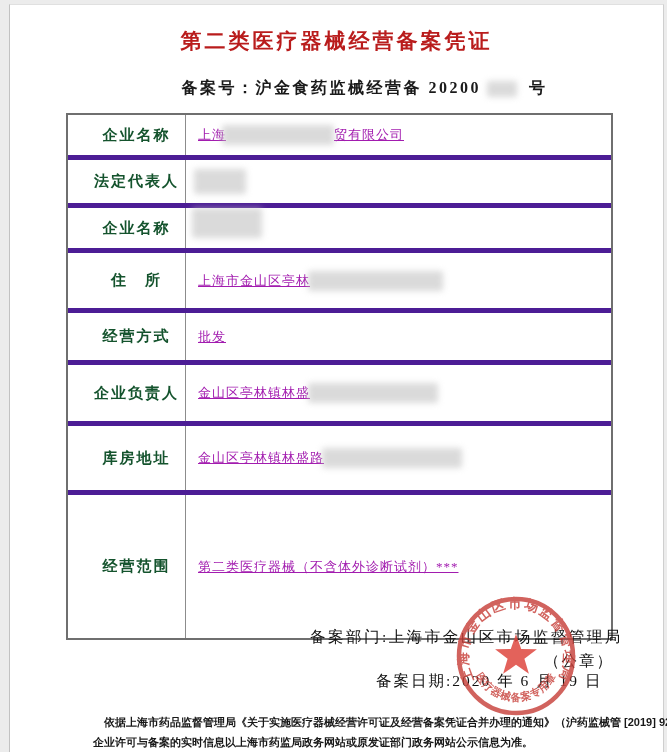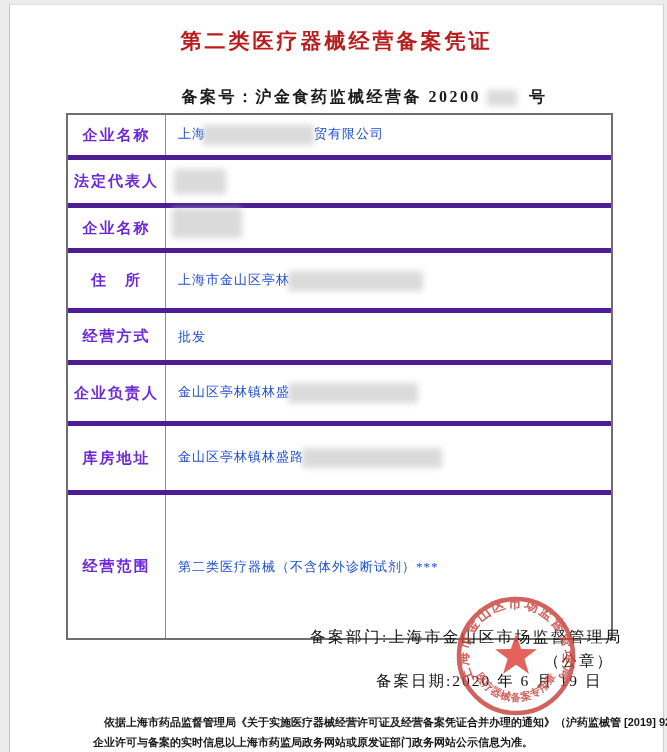--- a/index.html
+++ b/index.html
@@ -19,38 +19,39 @@
   .doc-title{
     position:absolute;top:22px;left:0;right:0;margin:0;
     text-align:center;
     font-size:21px;font-weight:bold;letter-spacing:3px;
     color:#b91c1c;
   }
   .record-line{
     position:absolute;top:73px;left:0;right:0;
     text-align:center;padding-left:56px;
     font-size:16px;font-weight:bold;letter-spacing:2.5px;
-    color:#1a1a1a;white-space:nowrap;margin-top:9px;
+    color:#1a1a1a;white-space:nowrap;
   }
   .cert-table{
     position:absolute;left:56px;top:108px;width:543px;
     border:2px solid #6f6f6f;
   }
   .trow{display:flex;align-items:center;}
   .trow + .trow{border-top:5px solid #4c1d95;}
   .label-cell{
     flex:0 0 97px;align-self:stretch;
     display:flex;align-items:center;justify-content:center;
     border-right:1px solid #8c8c8c;
-    font-size:15px;font-weight:600;letter-spacing:2px;color:#6d28d9;
+    font-size:15px;font-weight:600;letter-spacing:2px;color:#14532d;
     text-align:center;
+    padding-left:20px;
   }
   .value-cell{
-    flex:1;padding-left:12px;display:flex;align-items:flex-start;
-    font-size:13px;color:#1d4ed8;letter-spacing:1px;white-space:nowrap;
+    flex:1;padding-left:12px;display:flex;align-items:center;
+    font-size:13px;color:#a21caf;letter-spacing:1px;white-space:nowrap;text-decoration:underline;
   }
   .redact{
     display:inline-block;vertical-align:middle;
     background:#c2c2c2;filter:blur(3px);opacity:.6;border-radius:2px;
   }
   .redact-inline{width:30px;height:16px;margin:0 12px 0 6px;}
   .dept-line,.date-line,.seal-note{
     position:absolute;white-space:nowrap;color:#111;
     font-size:15.5px;letter-spacing:2.5px;font-weight:500;
   }

